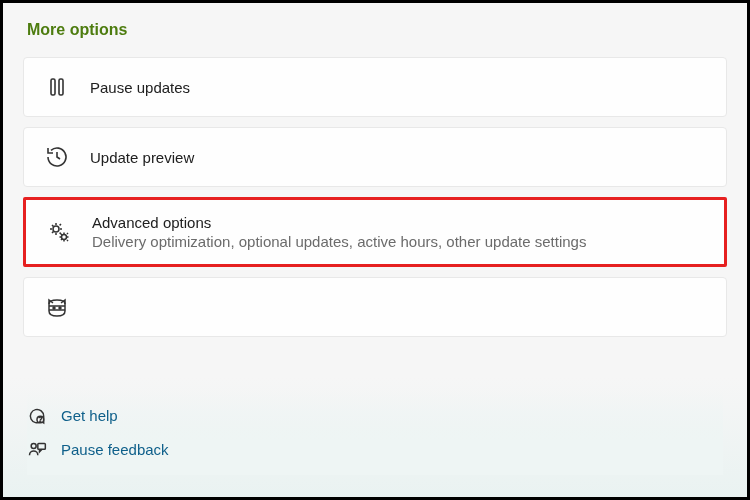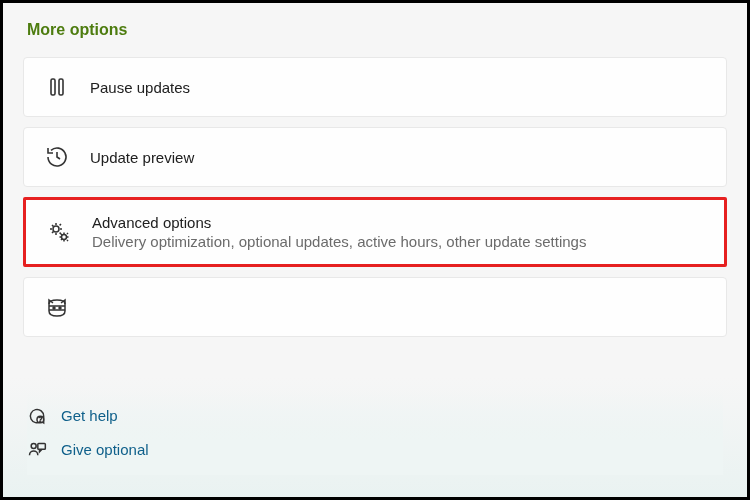--- a/index.html
+++ b/index.html
@@ -178,15 +178,15 @@
   </div>
   <div class="footer-link">
     <span class="icon-box">
       <svg viewBox="0 0 24 24" fill="none" stroke="currentColor" stroke-width="1.8">
         <circle cx="8" cy="6" r="3"></circle>
         <path d="M3 17c0-3 2.5-5 5-5s5 2 5 5"></path>
         <rect x="13" y="3" width="9" height="7" rx="1"></rect>
         <path d="M15 10 L15 13 L18 10"></path>
       </svg>
     </span>
-    <span>Give optional</span>
+    <span>Pause feedback</span>
   </div>
 </div>
 
 </body></html>

